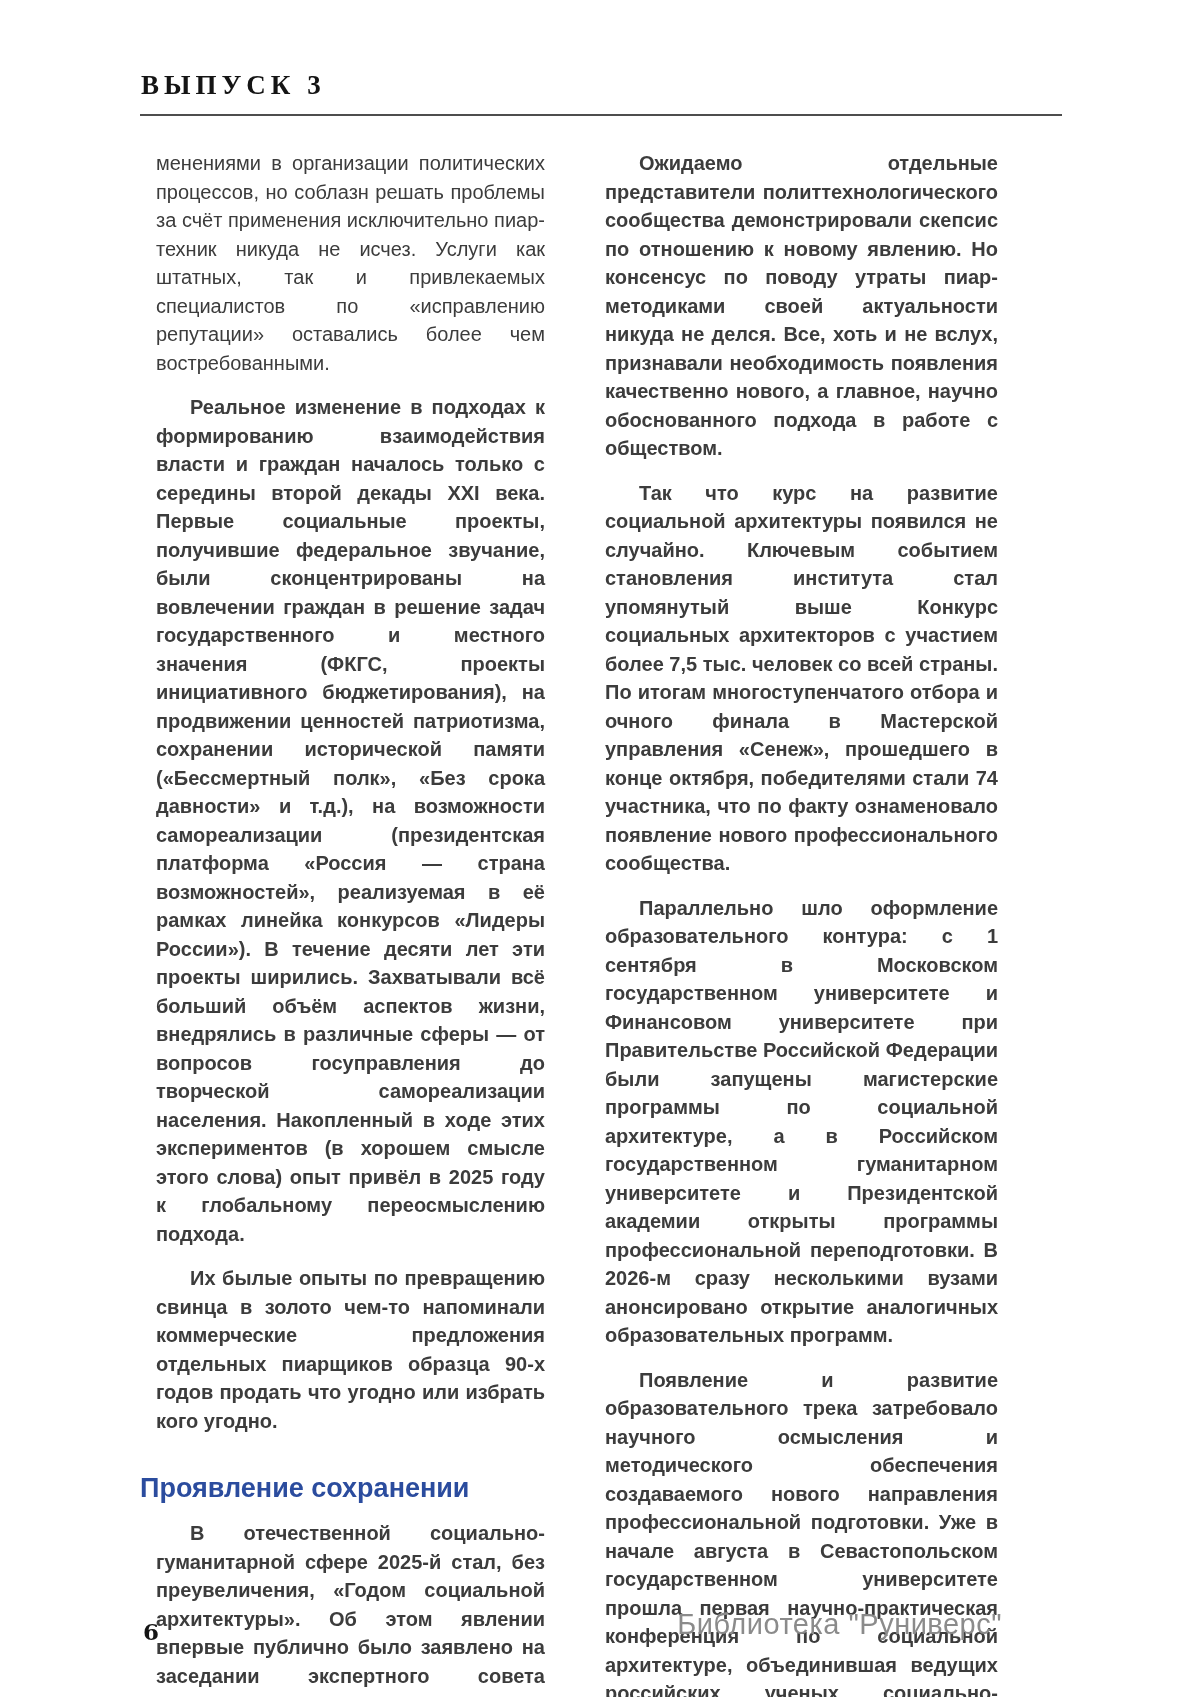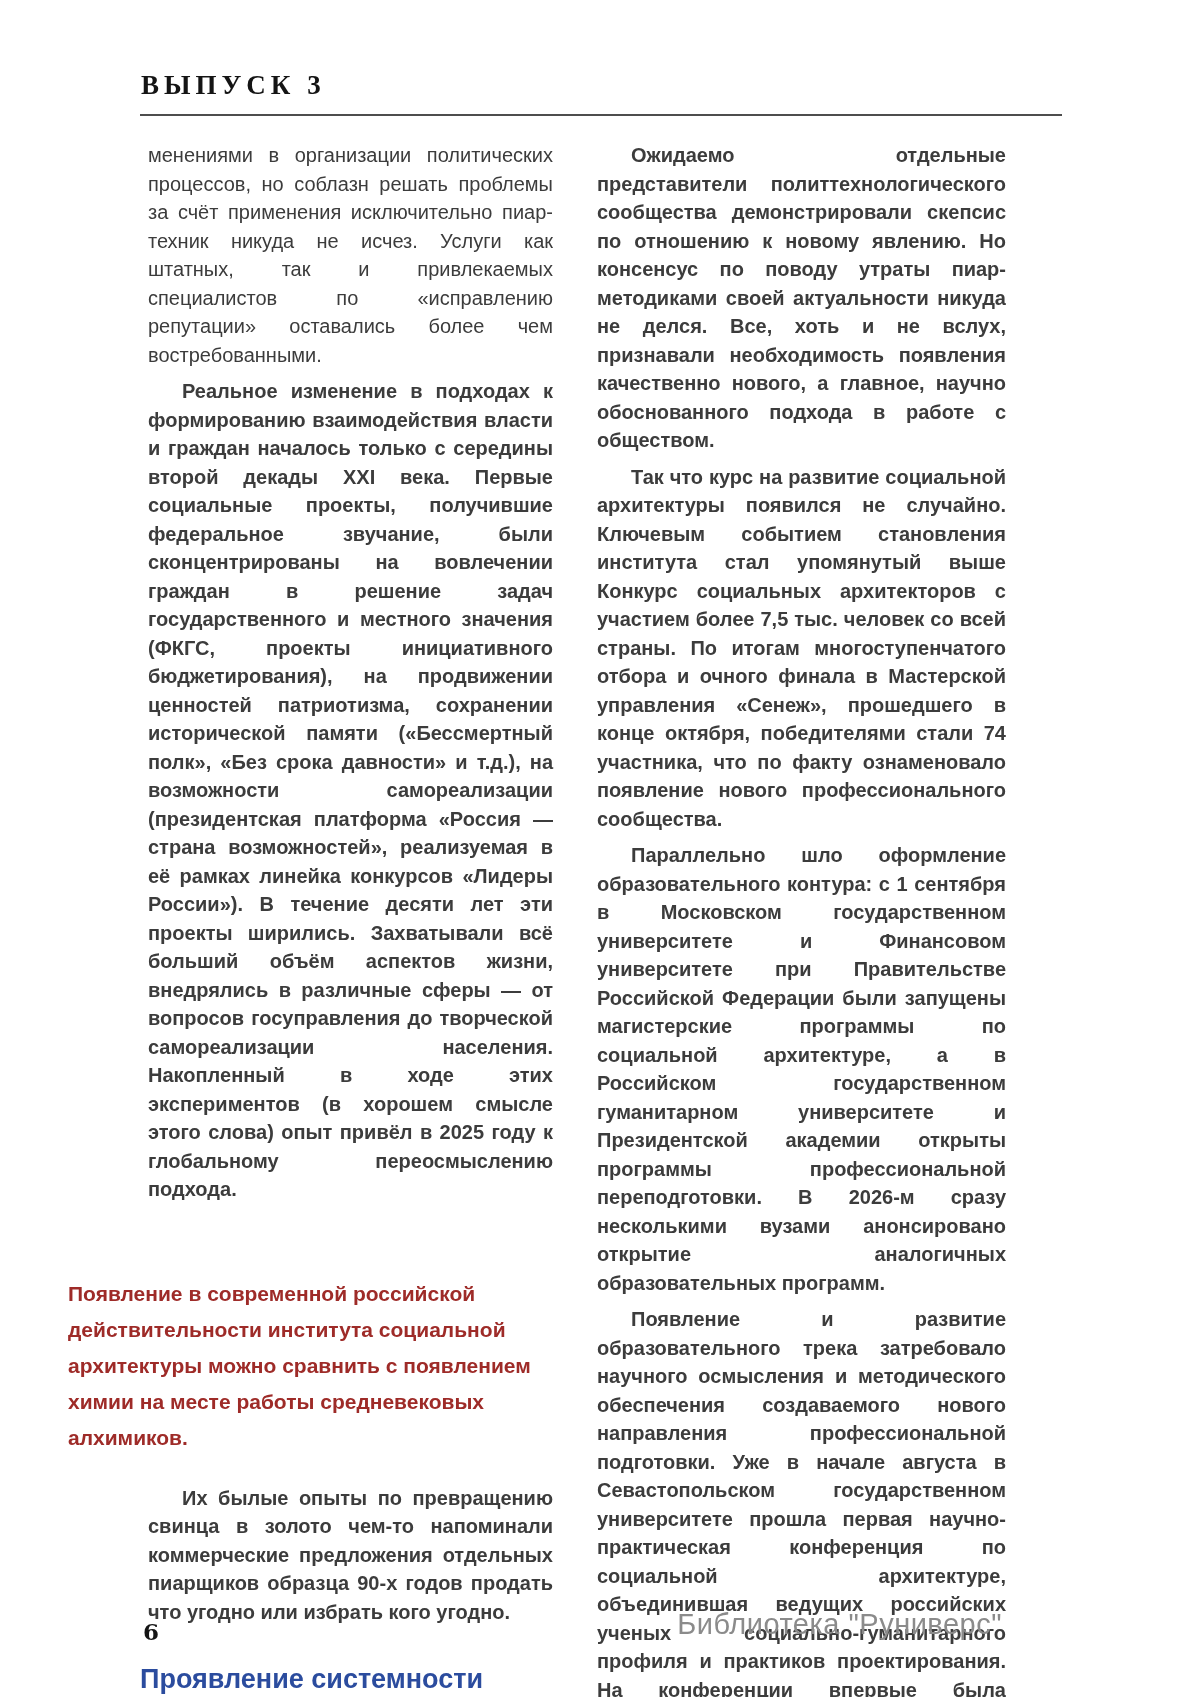--- a/index.html
+++ b/index.html
@@ -38,21 +38,21 @@
     top: 133px;
     width: 421px;
     font-size: 20px;
     line-height: 28.5px;
     color: #3c3c3c;
     text-align: justify;
     hyphens: auto;
   }
   .col-left  { left: 140px; }
   .col-right { left: 589px; width: 425px; }
-  .col p { margin: 8px; }
+  .col p { margin: 16px; }
   .col p.indent { text-indent: 34px; font-weight: bold; }
   .pull-quote {
     margin: 72px 0 28px -72px;
     width: 520px;
     color: #9e2b28;
     font-weight: bold;
     font-size: 21px;
     line-height: 36px;
     text-align: left;
     text-indent: 0;
@@ -89,23 +89,22 @@
 
 <div class="page">
 
   <div class="issue-label">ВЫПУСК 3</div>
 
   <div class="header-rule"></div>
 
   <div class="col col-left">
     <p class="noindent">менениями в организации политических процессов, но соблазн решать проблемы за счёт применения исключительно пиар-техник никуда не исчез. Услуги как штатных, так и привлекаемых специалистов по «исправлению репутации» оставались более чем востребованными.</p>
     <p class="indent">Реальное изменение в подходах к формированию взаимодействия власти и граждан началось только с середины второй декады XXI века. Первые социальные проекты, получившие федеральное звучание, были сконцентрированы на вовлечении граждан в решение задач государственного и местного значения (ФКГС, проекты инициативного бюджетирования), на продвижении ценностей патриотизма, сохранении исторической памяти («Бессмертный полк», «Без срока давности» и т.д.), на возможности самореализации (президентская платформа «Россия — страна возможностей», реализуемая в её рамках линейка конкурсов «Лидеры России»). В течение десяти лет эти проекты ширились. Захватывали всё больший объём аспектов жизни, внедрялись в различные сферы — от вопросов госуправления до творческой самореализации населения. Накопленный в ходе этих экспериментов (в хорошем смысле этого слова) опыт привёл в 2025 году к глобальному переосмыслению подхода.</p>
-    <div class="pull-quote">Появление в современной российской действительности института социальной архитектуры можно сравнить с появлением химии на месте работы средневековых алхимиков.</div>
     <p class="indent">Их былые опыты по превращению свинца в золото чем-то напоминали коммерческие предложения отдельных пиарщиков образца 90-х годов продать что угодно или избрать кого угодно.</p>
-    <h2 class="section-heading">Проявление системности</h2>
+    <h2 class="section-heading">Проявление сохранении</h2>
     <p class="indent">В отечественной социально-гуманитарной сфере 2025-й стал, без преувеличения, «Годом социальной архитектуры». Об этом явлении впервые публично было заявлено на заседании экспертного совета Конкурса социальных архитекторов 14 января в Национальном центре «Россия».</p>
   </div>
 
   <div class="col col-right">
     <p class="indent">Ожидаемо отдельные представители политтехнологического сообщества демонстрировали скепсис по отношению к новому явлению. Но консенсус по поводу утраты пиар-методиками своей актуальности никуда не делся. Все, хоть и не вслух, признавали необходимость появления качественно нового, а главное, научно обоснованного подхода в работе с обществом.</p>
     <p class="indent">Так что курс на развитие социальной архитектуры появился не случайно. Ключевым событием становления института стал упомянутый выше Конкурс социальных архитекторов с участием более 7,5 тыс. человек со всей страны. По итогам многоступенчатого отбора и очного финала в Мастерской управления «Сенеж», прошедшего в конце октября, победителями стали 74 участника, что по факту ознаменовало появление нового профессионального сообщества.</p>
     <p class="indent">Параллельно шло оформление образовательного контура: с 1 сентября в Московском государственном университете и Финансовом университете при Правительстве Российской Федерации были запущены магистерские программы по социальной архитектуре, а в Российском государственном гуманитарном университете и Президентской академии открыты программы профессиональной переподготовки. В 2026-м сразу несколькими вузами анонсировано открытие аналогичных образовательных программ.</p>
     <p class="indent">Появление и развитие образовательного трека затребовало научного осмысления и методического обеспечения создаваемого нового направления профессиональной подготовки. Уже в начале августа в Севастопольском государственном университете прошла первая научно-практическая конференция по социальной архитектуре, объединившая ведущих российских ученых социально-гуманитарного профиля и практиков проектирования. На конференции впервые была сформулирована двухкомпонентная составляющая социальной архитектуры (социальные моделирование и проектная реализация). Сама же дискуссия наглядно показала, что новая научно-практическая отрасль является междисциплинарной площадкой стыка социологии, политологии, культурологии, управления и экономики, а не «чужеродной»</p>
   </div>
 

